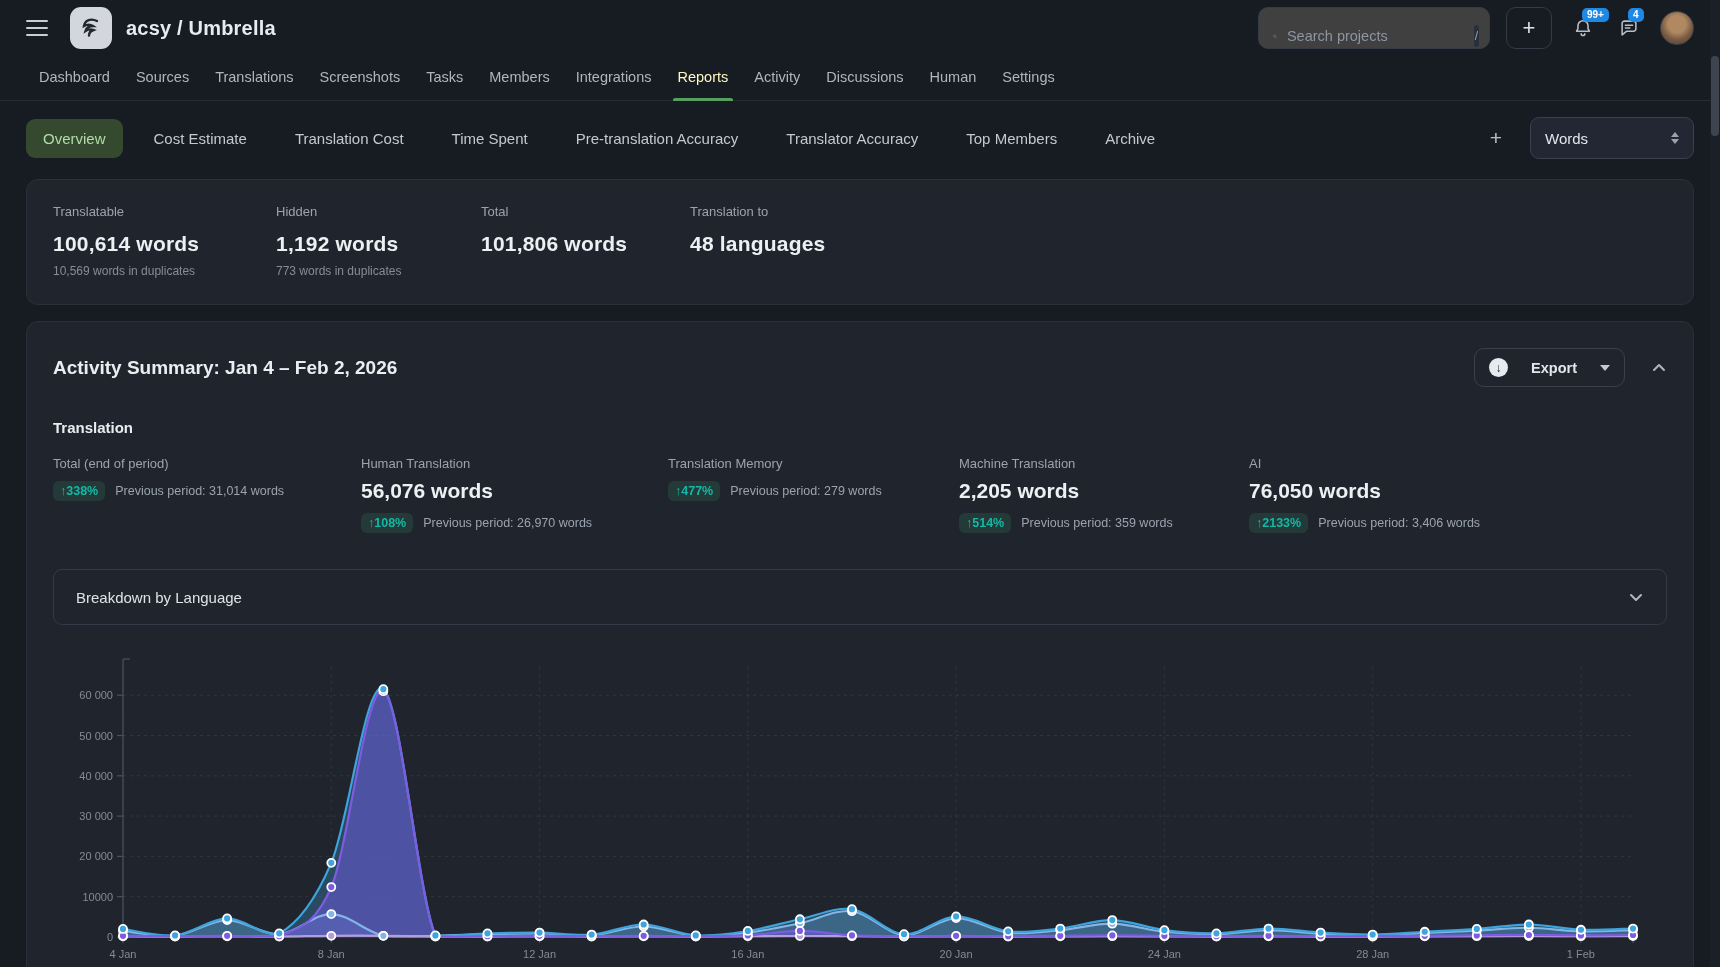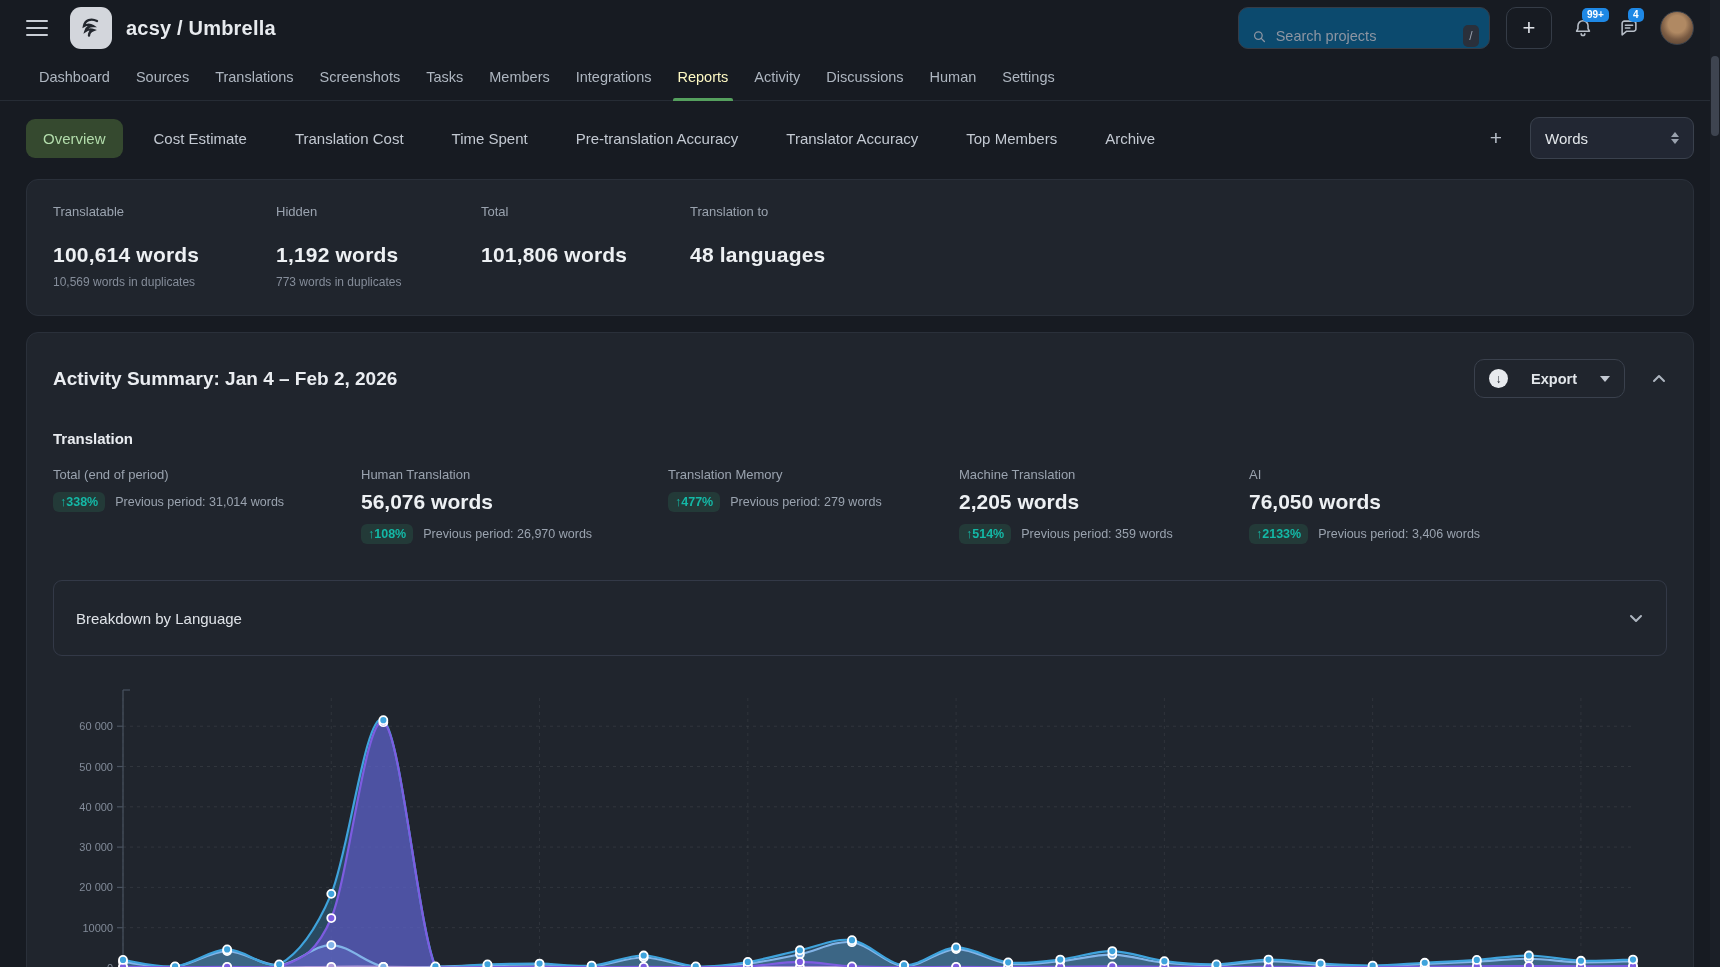--- a/index.html
+++ b/index.html
@@ -9,21 +9,21 @@
     color:#e7eaee;
     font-family:"Liberation Sans", sans-serif;
   }
   
   .topbar { height:56px; display:flex; align-items:center; padding:0 26px; }
   .hamburger { width:22px; height:16px; display:flex; flex-direction:column; justify-content:space-between; cursor:pointer; }
   .hamburger span { display:block; height:2.4px; background:#c9ced6; border-radius:2px; }
   .logo { width:42px; height:42px; border-radius:11px; background:#d3d6dc; margin-left:22px; display:flex; align-items:center; justify-content:center; }
   .proj-title { margin-left:14px; font-size:20px; font-weight:700; letter-spacing:.2px; }
   .topbar-right { margin-left:auto; display:flex; align-items:center; gap:16px; }
-  .searchbox { width:252px; height:42px; border:1px solid #353c47; background:#0c4a6e; border-radius:10px; display:flex; align-items:center; padding:16px 10px 0 14px; }
+  .searchbox { width:232px; height:42px; border:1px solid #353c47; background:#404040; border-radius:10px; display:flex; align-items:center; padding:16px 10px 0 14px; }
   .searchbox svg { color:#8d95a2; }
   .searchbox input { flex:1; background:transparent; border:0; outline:0; color:#dfe3e8; font-size:14.5px; margin-left:10px; font-family:"Liberation Sans", sans-serif; }
   .searchbox input::placeholder { color:#8d95a2; }
   .slash-hint { width:22px; height:22px; border-radius:5px; background:#2a303b; color:#9aa2ae; font-size:12px; display:flex; align-items:center; justify-content:center; }
   .sq-btn { width:46px; height:42px; border:1px solid #353c47; background:transparent; border-radius:10px; color:#dfe3e8; font-size:22px; font-weight:400; display:flex; align-items:center; justify-content:center; cursor:pointer; }
   .icon-btn { position:relative; color:#b7bec8; width:30px; height:30px; display:flex; align-items:center; justify-content:center; cursor:pointer; }
   .count-badge { position:absolute; top:-5px; left:14px; background:#1e88e5; color:#fff; font-size:10px; font-weight:700; border-radius:5px; padding:2px 5px; line-height:1; }
   .avatar { width:34px; height:34px; border-radius:50%; background:radial-gradient(circle at 50% 38%, #b08963 0 34%, #7a5b43 60%, #4c3a2c 100%); border:1px solid #3a4049; cursor:pointer; }
   
   .tabs { display:flex; padding:0 26px; border-bottom:1px solid #262c35; }
@@ -39,38 +39,38 @@
   .unit-select { width:164px; height:42px; margin-left:16px; border:1px solid #3a414d; background:#222733; border-radius:9px; display:flex; align-items:center; padding:0 14px; cursor:pointer; }
   .unit-select .val { font-size:15px; color:#e2e6ea; }
   .updown { margin-left:auto; display:flex; flex-direction:column; gap:2px; }
   .updown i { width:0; height:0; border-left:4.5px solid transparent; border-right:4.5px solid transparent; }
   .updown i.up { border-bottom:5px solid #9aa2ae; }
   .updown i.down { border-top:5px solid #9aa2ae; }
   
   .card { background:#20252d; border:1px solid #2a303a; border-radius:12px; margin:0 26px; }
   .stats-card { margin-top:20px; padding:24px 26px 26px; display:grid; grid-template-columns:223px 205px 209px auto; }
   .stat-label { font-size:13px; color:#9aa3af; }
-  .stat-value { font-size:21px; font-weight:700; color:#edf0f3; margin-top:24px; letter-spacing:.2px; }
+  .stat-value { font-size:21px; font-weight:700; color:#edf0f3; margin-top:13px; letter-spacing:.2px; }
   .stat-note { font-size:12px; color:#858d9a; margin-top:8px; min-height:12px; }
   .activity-card { margin-top:16px; padding:26px 26px 0; height:656px; overflow:hidden; }
   .activity-head { display:flex; align-items:center; }
   .activity-title { font-size:19px; font-weight:700; color:#eaedf1; }
   .activity-head .grow { flex:1; }
   .export-btn { display:flex; align-items:center; gap:23px; border:1px solid #3a414d; background:transparent; border-radius:10px; padding:9px 14px; color:#e2e6ea; font-size:14.5px; font-weight:600; cursor:pointer; font-family:"Liberation Sans", sans-serif; }
   .dl-circle { width:19px; height:19px; border-radius:50%; background:#e7eaee; color:#20252d; display:flex; align-items:center; justify-content:center; }
   .dl-circle::before { content:"↓"; font-size:12px; font-weight:700; }
   .caret-down { width:0; height:0; border-left:5px solid transparent; border-right:5px solid transparent; border-top:6px solid #c3c9d2; }
   .collapse-btn { margin-left:26px; color:#aeb6c0; cursor:pointer; display:flex; align-items:center; }
   .section-title { font-size:15px; font-weight:700; color:#e9ecf0; margin-top:32px; }
   .act-stats { display:grid; grid-template-columns:308px 307px 291px 290px auto; margin-top:20px; }
   .act-value { font-size:21px; font-weight:700; color:#edf0f3; margin-top:8px; }
   .act-meta { display:flex; align-items:center; gap:10px; margin-top:10px; }
   .chg-badge { background:rgba(61,199,128,.13); color:#14b8a6; font-size:12.5px; font-weight:700; border-radius:6px; padding:3px 7px; white-space:nowrap; }
   .prev-txt { font-size:12.5px; color:#9aa3af; white-space:nowrap; }
-  .breakdown { margin-top:36px; height:76px; border:1px solid #333947; border-radius:9px; display:flex; align-items:center; padding:0 22px; cursor:pointer; }
+  .breakdown { margin-top:36px; height:56px; border:1px solid #333947; border-radius:9px; display:flex; align-items:center; padding:0 22px; cursor:pointer; }
   .breakdown-label { font-size:15px; color:#dfe3e8; }
   .breakdown .grow { flex:1; }
   .chev { color:#aeb6c0; }
   
   .chart-wrap { margin-top:26px; }
   .vgrid { stroke:rgba(255,255,255,.07); stroke-dasharray:3 4; stroke-width:1; }
   .hgrid { stroke:rgba(255,255,255,.08); stroke-dasharray:3 4; stroke-width:1; }
   .axis { stroke:#49525f; stroke-width:1.2; fill:none; }
   .ytick { fill:#828b99; font-size:11px; text-anchor:end; font-family:"Liberation Sans", sans-serif; }
   .xtick { fill:#828b99; font-size:11px; text-anchor:middle; font-family:"Liberation Sans", sans-serif; }

